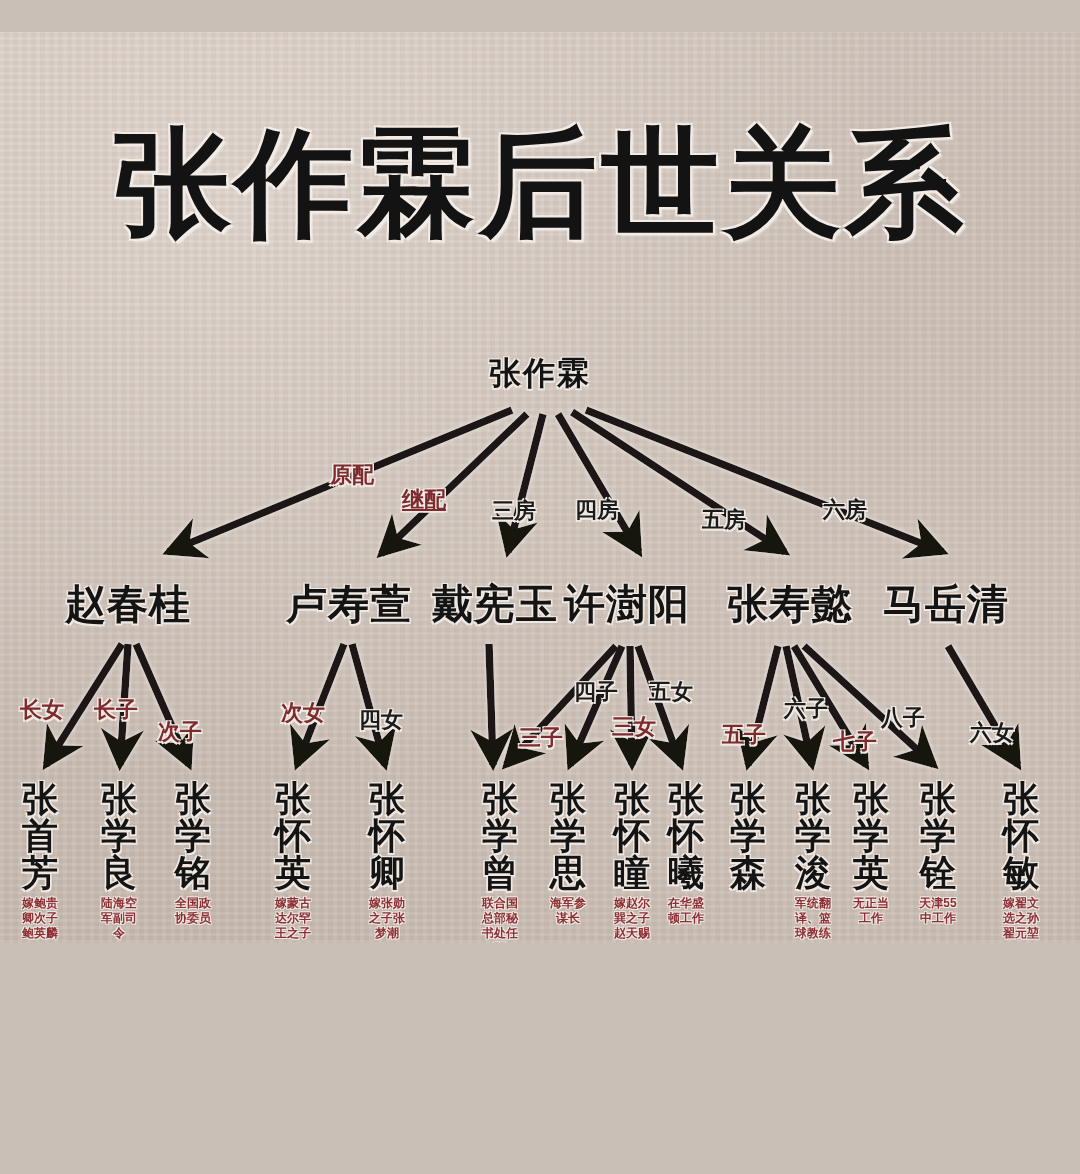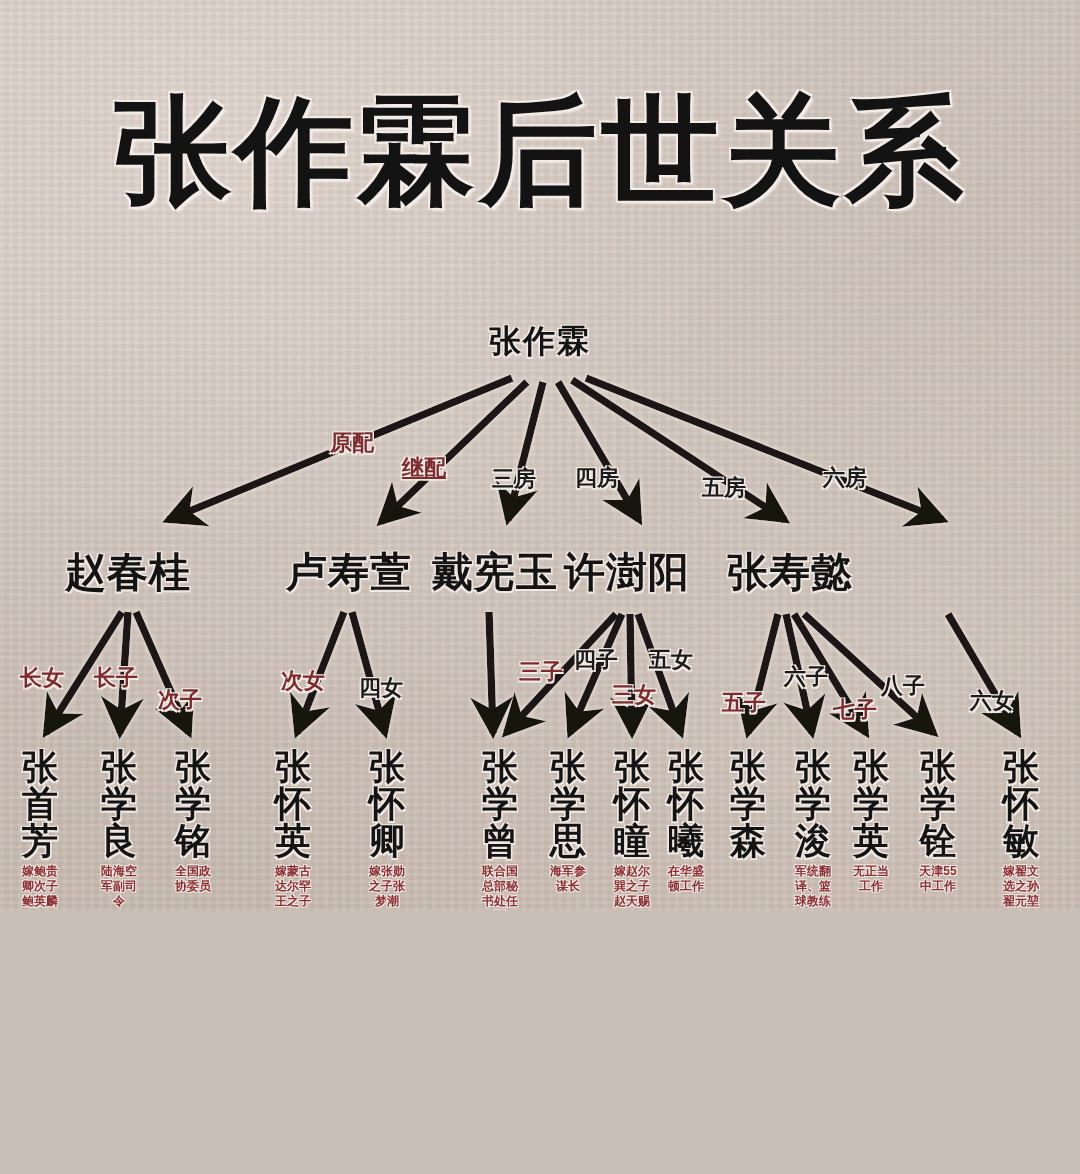--- a/index.html
+++ b/index.html
@@ -14,20 +14,21 @@
     position:relative;
     width:1080px;height:911px;
     background-color:#cbc0b8;
     background-image:
       repeating-linear-gradient(0deg, rgba(255,255,255,.055) 0 3px, rgba(140,125,115,.05) 3px 7px),
       repeating-linear-gradient(90deg, rgba(255,255,255,.05) 0 4px, rgba(150,132,120,.055) 4px 9px),
       radial-gradient(ellipse at 22% 18%, rgba(226,216,208,.75) 0%, rgba(0,0,0,0) 55%),
       radial-gradient(ellipse at 80% 70%, rgba(214,203,194,.6) 0%, rgba(0,0,0,0) 60%),
       linear-gradient(160deg, #d6cbc3 0%, #c9bdb4 45%, #c2b5ab 100%);
     overflow:hidden;
+    margin-top:32px;
   }
   #edges{position:absolute;left:0;top:0;width:1080px;height:1174px;pointer-events:none;}
 
   
   .title{
     position:absolute;left:0;top:92px;width:1080px;
     text-align:center;
     font-size:118px;
     font-weight:bold;
     letter-spacing:4px;
@@ -150,27 +151,28 @@
   <div class="elabel" style="left:514px;top:479px;">三房</div>
   <div class="elabel" style="left:597px;top:478px;">四房</div>
   <div class="elabel" style="left:724px;top:488px;">五房</div>
   <div class="elabel" style="left:845px;top:478px;">六房</div>
 
   <div class="node wife" style="left:128px;top:545px;">赵春桂</div>
   <div class="node wife" style="left:349px;top:545px;">卢寿萱</div>
   <div class="node wife" style="left:495px;top:545px;">戴宪玉</div>
   <div class="node wife" style="left:790px;top:545px;">张寿懿</div>
   <div class="node wife" style="left:627px;top:545px;">许澍阳</div>
+  <div class="node wife" style="left:946px;top:545px;">马岳清</div>
 
   <div class="elabel red" style="left:42px;top:678px;">长女</div>
   <div class="elabel red" style="left:116px;top:678px;">长子</div>
   <div class="elabel red" style="left:180px;top:700px;">次子</div>
   <div class="elabel red" style="left:303px;top:681px;">次女</div>
   <div class="elabel" style="left:381px;top:688px;">四女</div>
-  <div class="elabel red" style="left:541px;top:672px;">三子</div>
+  <div class="elabel red" style="left:541px;top:706px;">三子</div>
   <div class="elabel" style="left:596px;top:660px;">四子</div>
   <div class="elabel red" style="left:634px;top:695px;">三女</div>
   <div class="elabel" style="left:671px;top:660px;">五女</div>
   <div class="elabel red" style="left:744px;top:703px;">五子</div>
   <div class="elabel" style="left:806px;top:677px;">六子</div>
   <div class="elabel red" style="left:855px;top:710px;">七子</div>
   <div class="elabel" style="left:903px;top:686px;">八子</div>
   <div class="elabel" style="left:992px;top:701px;">六女</div>
 
   <div class="child" style="left:40px;top:748px;">

